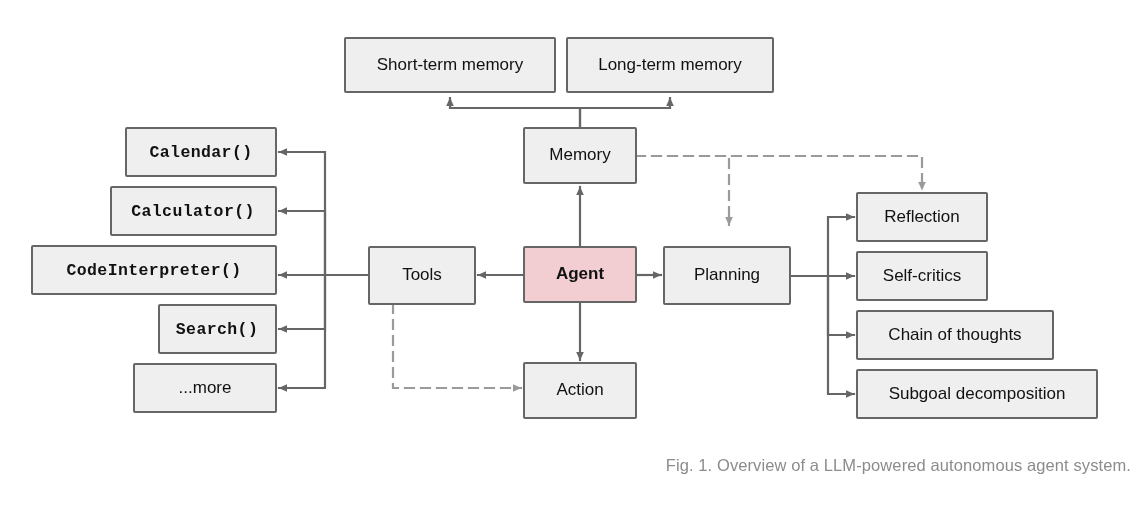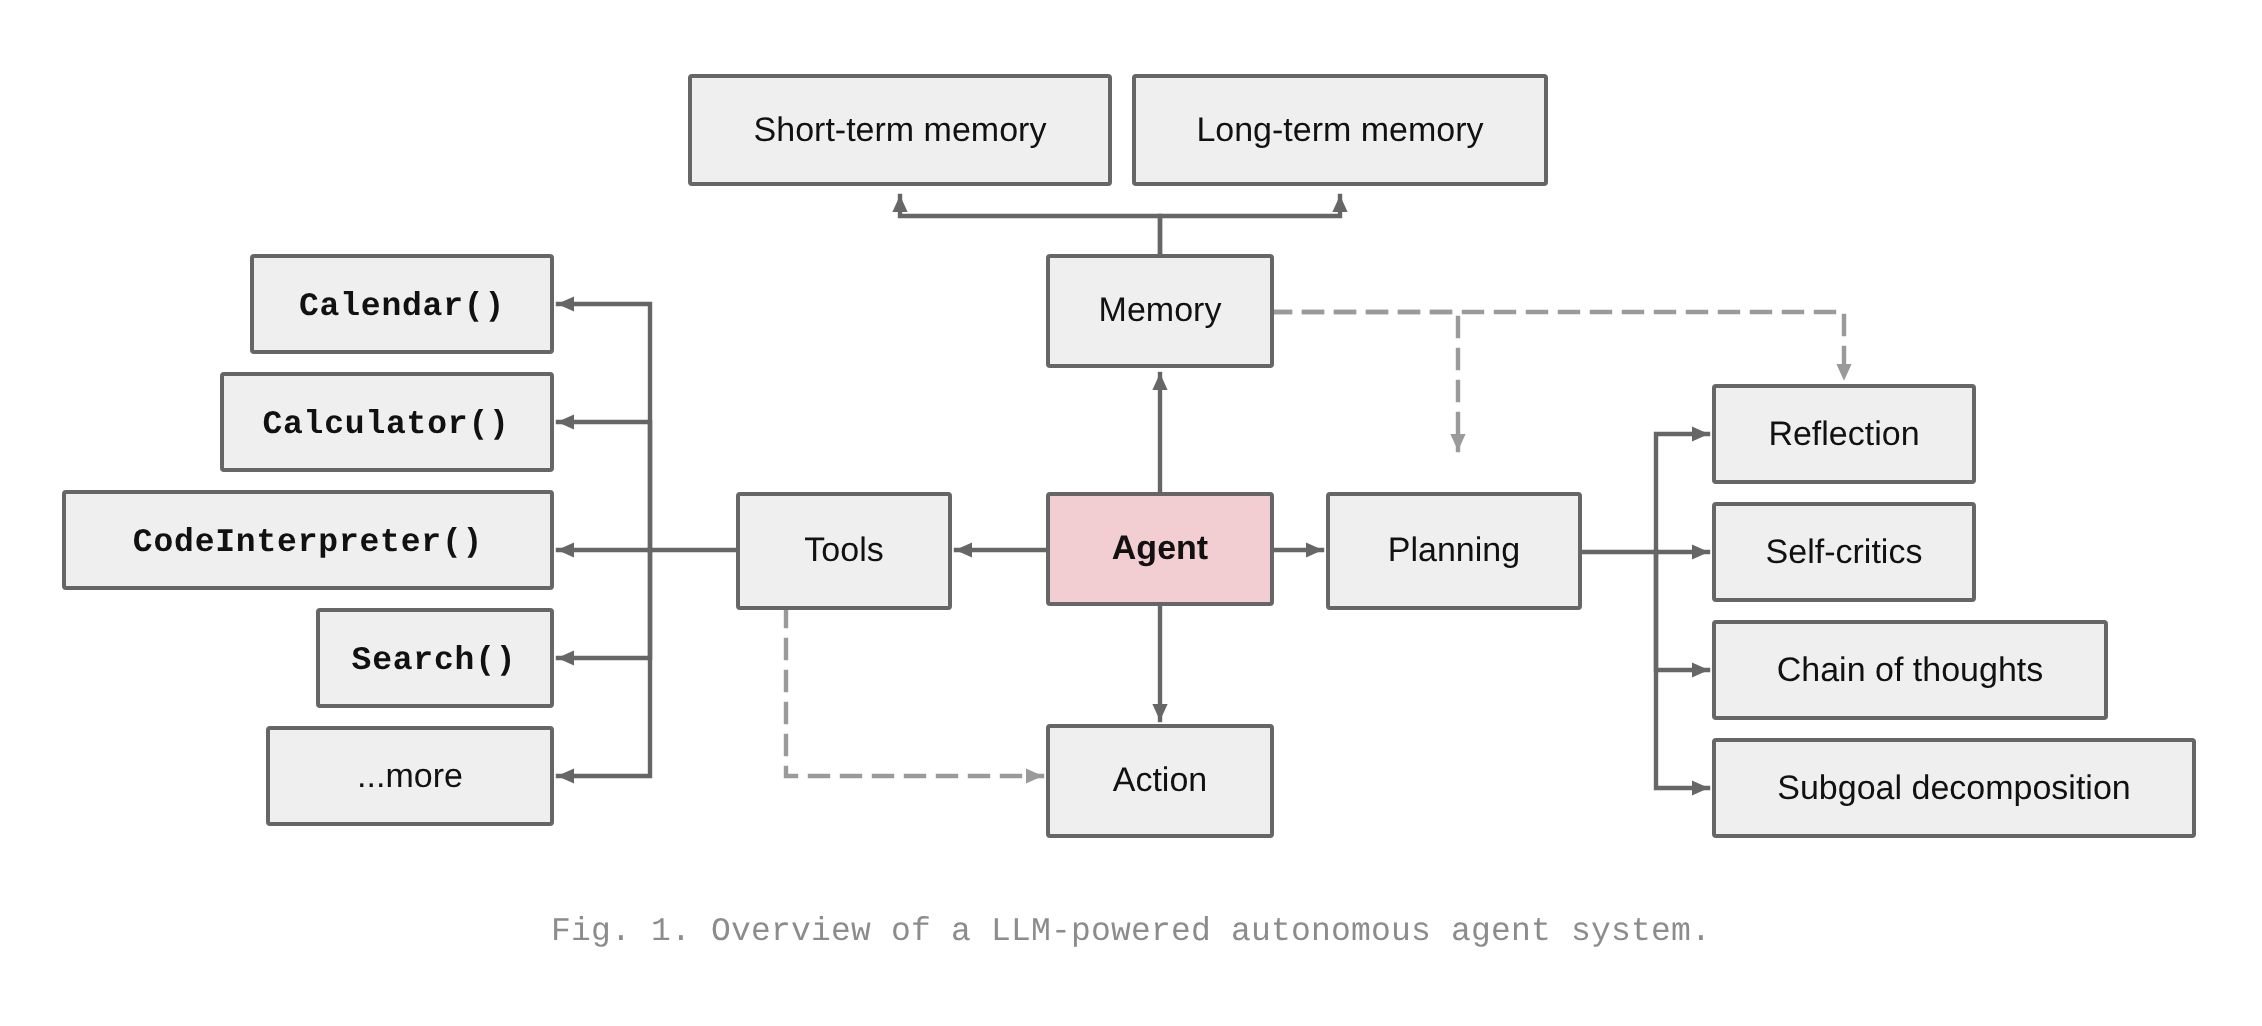--- a/index.html
+++ b/index.html
@@ -62,22 +62,22 @@
   .edge.dashed {
     stroke: #9a9a9a;
     stroke-width: 2.2;
     stroke-dasharray: 9 7;
   }
   .caption {
     position: absolute;
     left: 0;
     right: 0;
     top: 456px;
-    text-align: center;
-    font-family: Liberation Mono, monospace;
+    text-align: right;
+    font-family: Liberation Sans, sans-serif;
     font-size: 16.5px;
     color: #8c8c8c;
     letter-spacing: 0.1px;
   }
 </style>
 </head>
 <body>
 
 <div id="figure-root">
 

